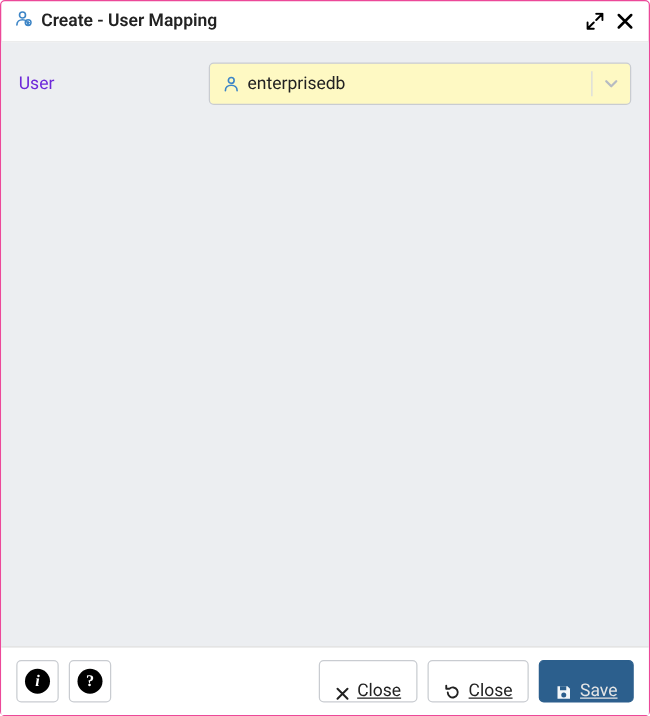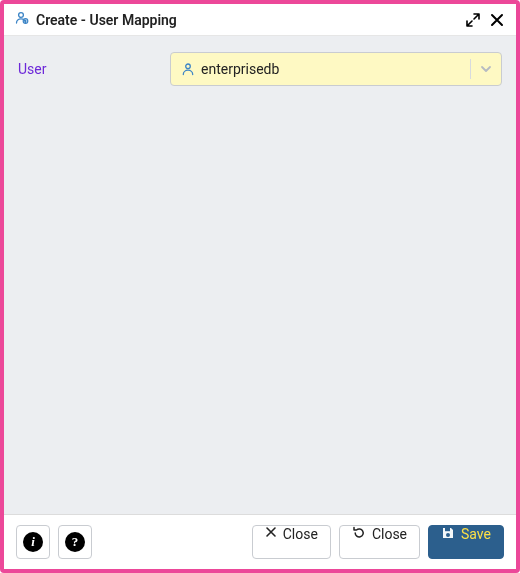--- a/index.html
+++ b/index.html
@@ -11,21 +11,21 @@
     width: 520px;
     height: 573px;
     overflow: hidden;
     background: #fff;
   }
   .dialog {
     width: 520px;
     height: 573px;
     display: flex;
     flex-direction: column;
-    border: 4px solid #ec4899;
+    border: 1px solid #ec4899;
     border-radius: 4px;
   }
   .titlebar {
     display: flex;
     align-items: center;
     padding: 6px 10px;
     border-bottom: 1px solid #e6e6e6;
     gap: 6px;
   }
   .titlebar .title {
@@ -140,30 +140,31 @@
     font-weight: 700;
     font-family: Georgia, serif;
   }
   .btn {
     height: 34px;
     border: 1px solid #c9ccd1;
     border-radius: 4px;
     background: #fff;
     padding: 0 12px;
     display: flex;
-    align-items: flex-start;
+    align-items: flex-end;
     gap: 6px;
     cursor: pointer;
     font-size: 14px;
     color: #222;
+    text-decoration: underline;
   }
   .btn.primary {
     background: #2c5f8d;
     border-color: #2c5f8d;
-    color: #fde047;
+    color: #e5e5e5;
   }
   .btn .bicon { display: flex; }
 </style>
 </head>
 <body>
 
 <div class="dialog">
 
   <div class="titlebar">
     <span>

